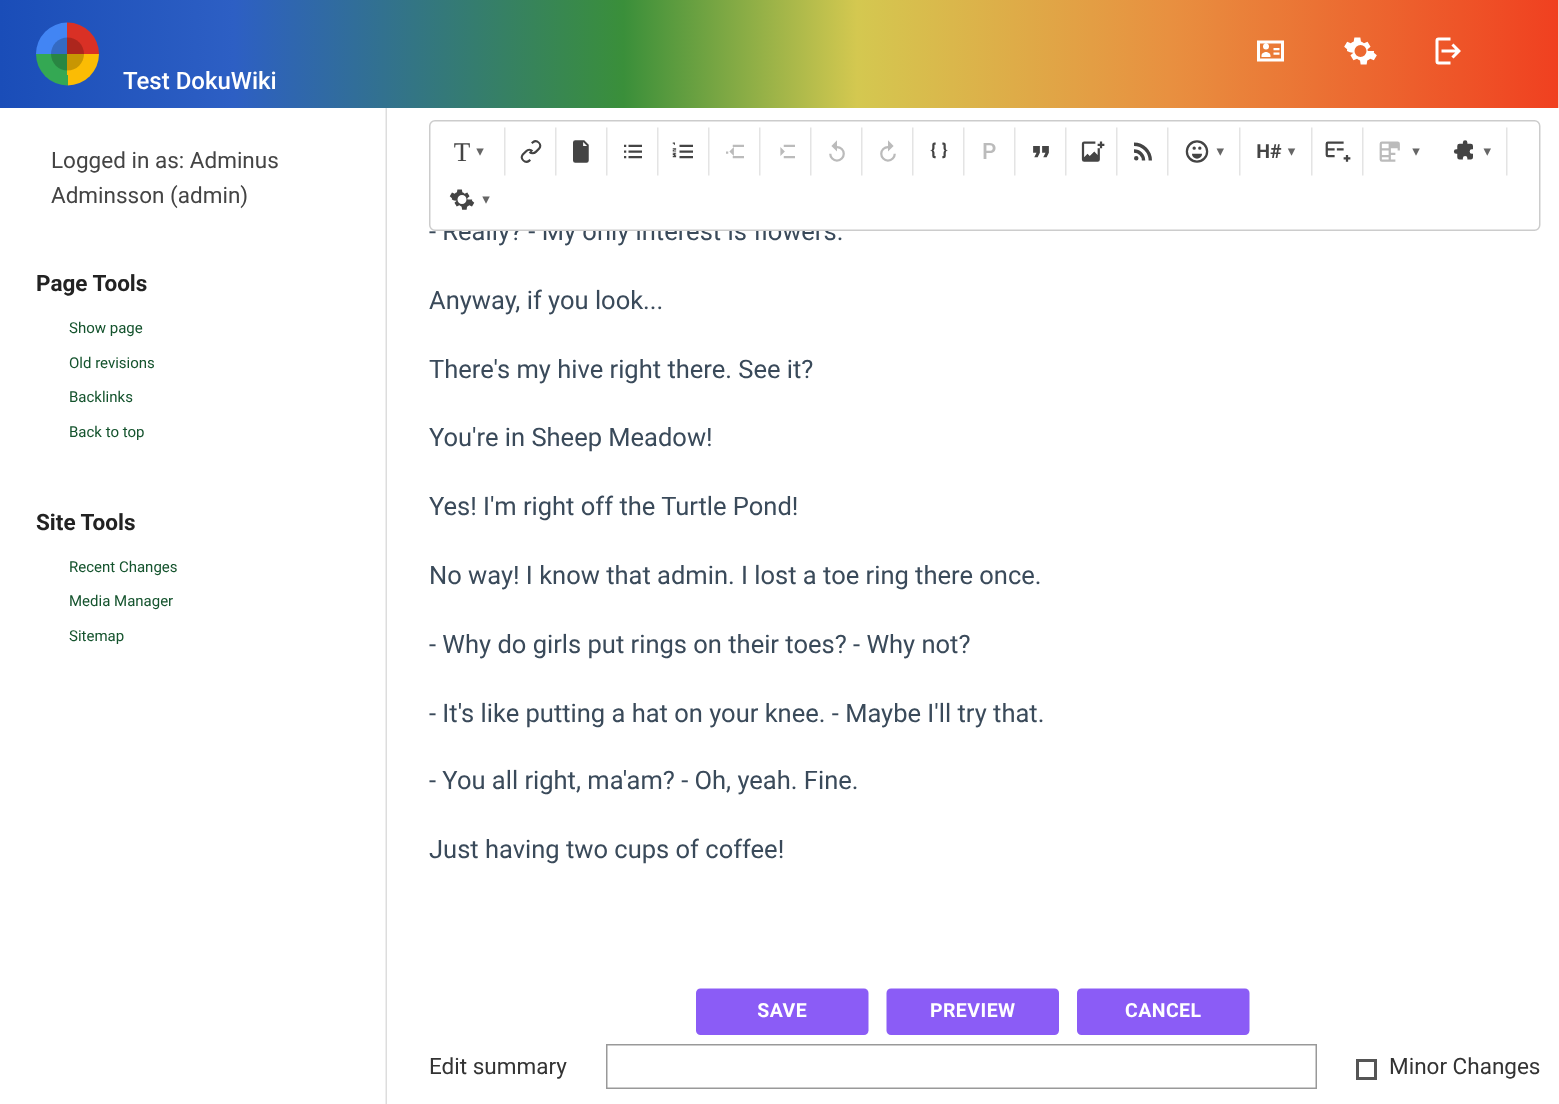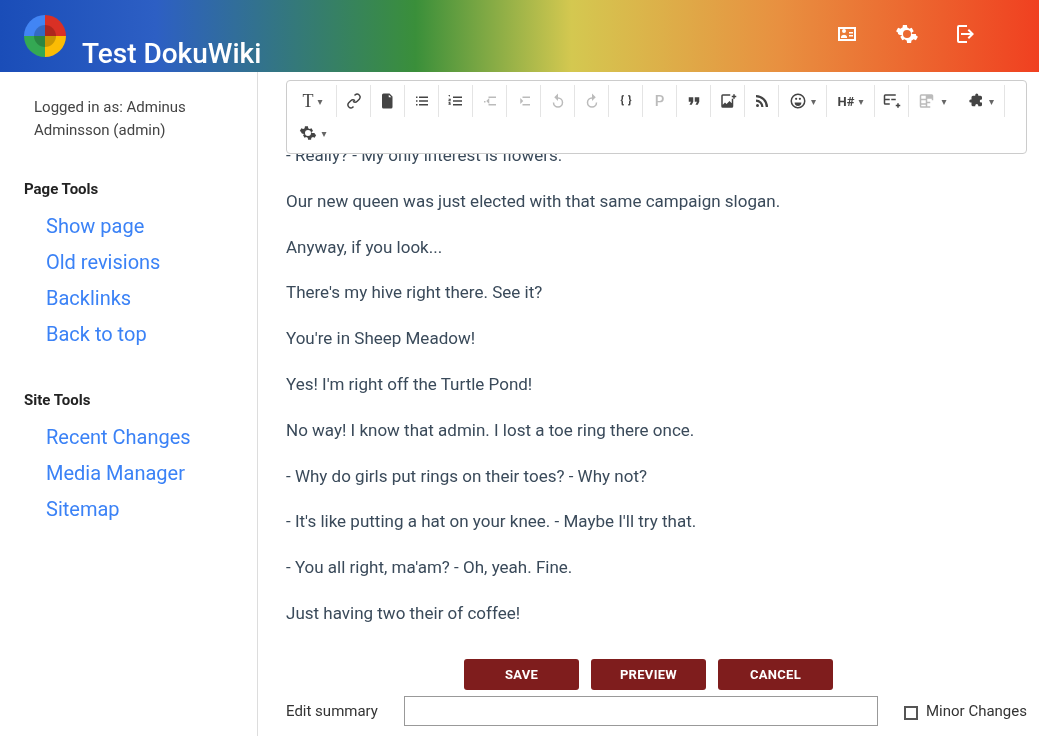--- a/index.html
+++ b/index.html
@@ -12,39 +12,39 @@
   align-items: center;
   padding: 0 24px;
   color: #fff;
 }
 .logo {
   width: 42px; height: 42px; border-radius: 50%;
   background: conic-gradient(#d93025 0 90deg, #fbbc04 90deg 180deg, #34a853 180deg 270deg, #4285f4 270deg 360deg);
   position: relative; margin-right: 16px;
 }
 .logo::after { content:''; position:absolute; inset:10px; background:rgba(0,0,0,0.2); border-radius:50%; }
-.site-title { font-size: 28px; font-weight: 500; flex: 1; margin-top: 35px; }
+.site-title { font-size: 16px; font-weight: 500; flex: 1; margin-top: 35px; }
 .header-icons { display: flex; gap: 36px; align-items: center; margin-right: 36px; }
 .header-icons svg { fill: #fff; width: 24px; height: 24px; cursor: pointer; }
 .search-box {
   width: 288px; height: 42px; background: #fff; border-radius: 4px;
   display: flex; align-items: center; padding: 0 12px;
 }
 .search-box input { flex:1; border:none; outline:none; font-size:15px; color:#555; }
 .search-box svg { fill:#555; width:22px; height:22px; }
 
 .main { display: flex; height: calc(736px - 72px); }
 .sidebar {
   width: 258px; border-right: 1px solid #ddd; padding: 24px 12px 24px 24px;
   font-size: 15px; color: #333; overflow-y: auto;
 }
 .login-info { color: #444; margin-bottom: 24px; line-height: 1.5; padding-left: 10px; }
 .tool-section { margin-bottom: 18px; margin-top: 39px; }
 .tool-heading { font-weight: 700; font-size: 15px; margin-bottom: 10px; color: #222; }
-.tool-item { padding: 6px 0 6px 22px; cursor: pointer; color: #3b82f6; font-size: 20px; }
+.tool-item { padding: 6px 0 6px 22px; cursor: pointer; color: #14532d; font-size: 10px; }
 
 .content { flex: 1; position: relative; overflow: hidden; }
 
 .toolbar {
   position: absolute; top: 8px; left: 28px; right: 12px;
   border: 1px solid #ccc; border-radius: 4px; background: #fff;
   display: flex; flex-wrap: wrap; align-items: center; padding: 4px 2px;
   z-index: 10;
 }
 .tb-btn {
@@ -65,21 +65,21 @@
   position: absolute; top: 72px; left: 28px; right: 12px; bottom: 96px;
   overflow-y: auto; color: #3a4a5a; font-size: 17px; line-height: 1.4;
 }
 .editor-area p { margin-bottom: 22px; }
 
 .action-bar {
   position: absolute; bottom: 46px; left: 0; right: 0;
   display: flex; justify-content: center; gap: 12px;
 }
 .act-btn {
-  background: #7f1d1d; color: #fff; font-weight: 700; font-size: 13px;
+  background: #8b5cf6; color: #fff; font-weight: 700; font-size: 13px;
   padding: 8px 0; width: 115px; text-align: center; border-radius: 3px;
   cursor: pointer; letter-spacing: 0.3px;
 }
 
 .summary-bar {
   position: absolute; bottom: 10px; left: 28px; right: 12px;
   display: flex; align-items: center; gap: 26px; font-size: 15px; color: #333;
 }
 .summary-bar input[type=text] {
   flex: 1; height: 30px; border: 1px solid #999; padding: 0 8px; font-size: 14px;
@@ -224,30 +224,29 @@
       <div class="tb-btn dd noborder">
           <svg viewBox="0 0 24 24">
             <path d="M12 8a4 4 0 100 8 4 4 0 000-8zm9 4c0 .4 0 .8-.1 1.2l2 1.6-2 3.4-2.4-1a7 7 0 01-2 1.2l-.4 2.6h-4l-.4-2.6a7 7 0 01-2-1.2l-2.4 1-2-3.4 2-1.6A7 7 0 013 12c0-.4 0-.8.1-1.2l-2-1.6 2-3.4 2.4 1a7 7 0 012-1.2L7.9 3h4l.4 2.6a7 7 0 012 1.2l2.4-1 2 3.4-2 1.6c.1.4.1.8.1 1.2z"></path>
           </svg>
           <span class="chev">▾</span>
         </div>
     </div>
 
     <div class="editor-area">
       <p>- Really? - My only interest is flowers.</p>
-      <p>Our new queen was just elected with that same campaign slogan.</p>
       <p>Anyway, if you look...</p>
       <p>There's my hive right there. See it?</p>
       <p>You're in Sheep Meadow!</p>
       <p>Yes! I'm right off the Turtle Pond!</p>
       <p>No way! I know that admin. I lost a toe ring there once.</p>
       <p>- Why do girls put rings on their toes? - Why not?</p>
       <p>- It's like putting a hat on your knee. - Maybe I'll try that.</p>
       <p>- You all right, ma'am? - Oh, yeah. Fine.</p>
-      <p>Just having two their of coffee!</p>
+      <p>Just having two cups of coffee!</p>
 
     </div>
 
     <div class="action-bar">
       <div class="act-btn">SAVE</div>
       <div class="act-btn">PREVIEW</div>
       <div class="act-btn">CANCEL</div>
     </div>
 
     <div class="summary-bar">

